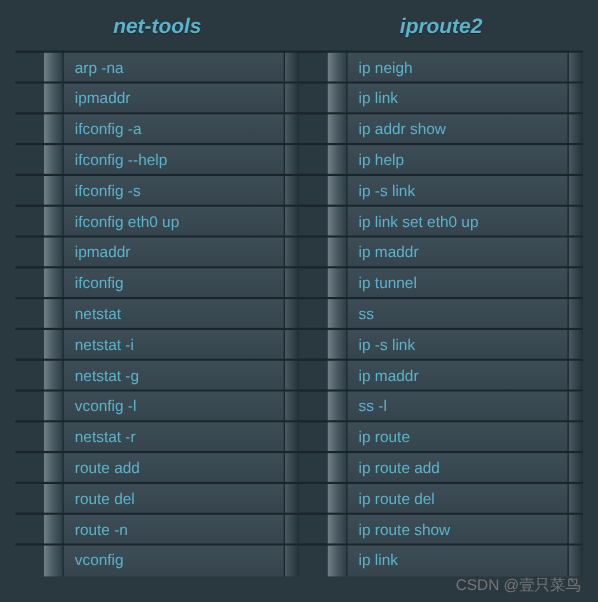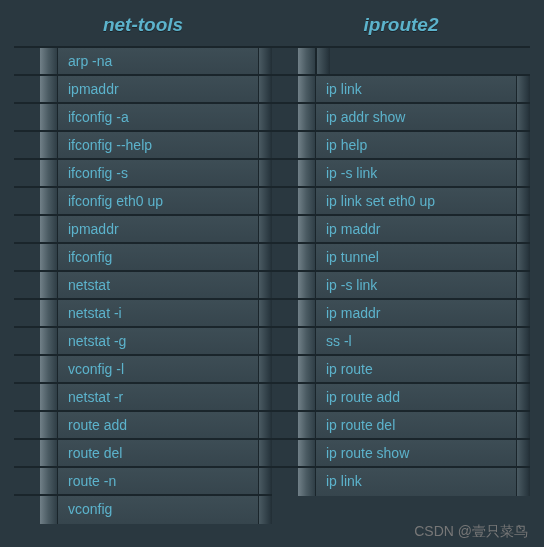--- a/index.html
+++ b/index.html
@@ -161,20 +161,21 @@
           <div class="cell">vconfig</div>
           <div class="edge"></div>
         </div>
       </div>
   </div>
   <div class="column">
     <div class="header">iproute2</div>
     <div class="list" id="col1">
         <div class="row">
           <div class="indent"></div>
+          <div class="cell">ip neigh</div>
           <div class="edge"></div>
         </div>
         <div class="row">
           <div class="indent"></div>
           <div class="cell">ip link</div>
           <div class="edge"></div>
         </div>
         <div class="row">
           <div class="indent"></div>
           <div class="cell">ip addr show</div>
@@ -196,20 +197,25 @@
           <div class="edge"></div>
         </div>
         <div class="row">
           <div class="indent"></div>
           <div class="cell">ip maddr</div>
           <div class="edge"></div>
         </div>
         <div class="row">
           <div class="indent"></div>
           <div class="cell">ip tunnel</div>
+          <div class="edge"></div>
+        </div>
+        <div class="row">
+          <div class="indent"></div>
+          <div class="cell">ss</div>
           <div class="edge"></div>
         </div>
         <div class="row">
           <div class="indent"></div>
           <div class="cell">ip -s link</div>
           <div class="edge"></div>
         </div>
         <div class="row">
           <div class="indent"></div>
           <div class="cell">ip maddr</div>

